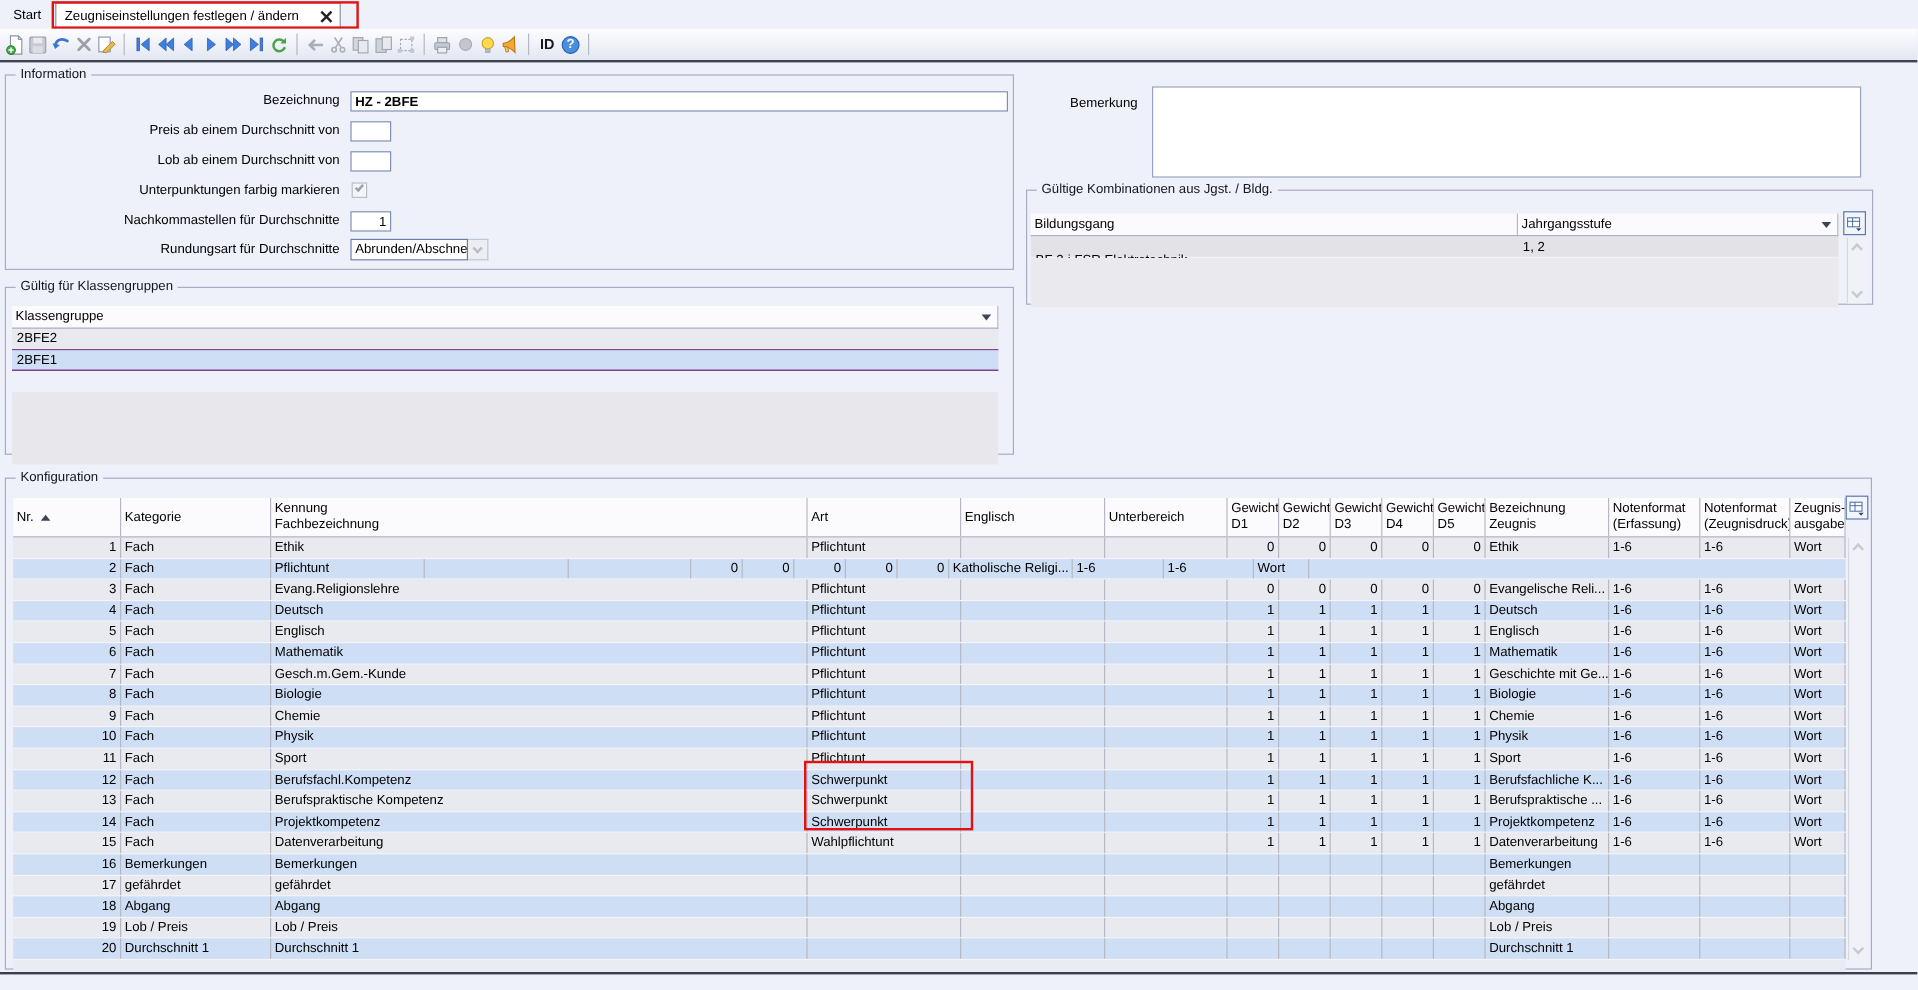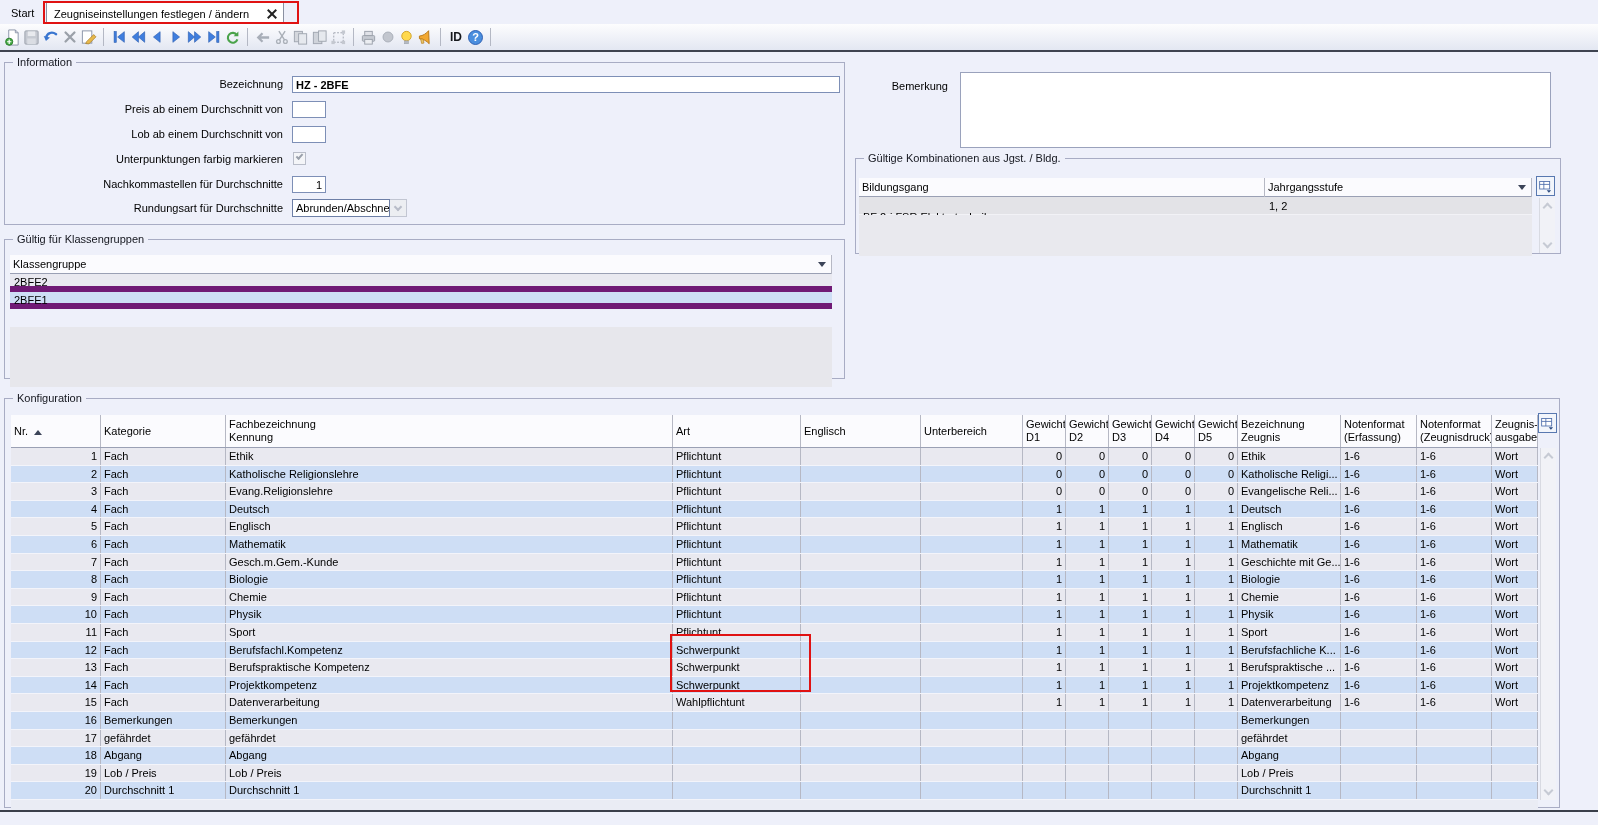--- a/index.html
+++ b/index.html
@@ -79,21 +79,21 @@
   
   .sbar { position:absolute; background:#f1f2f7; border-left:1px solid #d8dae2; }
   .sarrow { position:absolute; left:4px; width:7px; height:7px; border-right:2px solid #c6cad4;
             border-bottom:2px solid #c6cad4; }
   .sarrow.up { transform:rotate(-135deg); }
   .sarrow.dn { transform:rotate(45deg); }
 
   
   .kg-table { position:absolute; left:5px; top:15px; width:822px; }
   .kg-head { height:19px; align-items:center; }
-  .kg-row { height:17.5px; line-height:17.5px; padding:0 4px; border-bottom:6px solid #701a75; }
+  .kg-row { height:17.5px; line-height:17.5px; padding:0 4px; border-bottom:1px solid #701a75; }
   .kg-rest { position:absolute; left:5px; top:86.5px; width:822px; height:60px; background:#e7e7ec; }
 
   
   .ko-table { position:absolute; left:3px; top:19px; }
   .ko-row { display:flex; height:18px; line-height:18px; background:#e3e3e7;
             border-bottom:1px solid #f2f2f6; }
   .ko-rest { position:absolute; left:3px; top:56px; width:673px; height:41px; background:#e9e9ee; }
 
   
   .ktable { position:absolute; left:6px; top:16px; width:1527px; }
@@ -354,22 +354,22 @@
   <span class="legend">Konfiguration</span>
   <div class="ktable">
     <div class="gh khead">
         <div class="gh-cell kth c0">
           <div>Nr.<span class="tri-up"></span></div>
         </div>
         <div class="gh-cell kth c1">
           <div>Kategorie</div>
         </div>
         <div class="gh-cell kth c2">
+          <div>Kennung</div>
           <div>Fachbezeichnung</div>
-          <div>Kennung</div>
         </div>
         <div class="gh-cell kth c3">
           <div>Art</div>
         </div>
         <div class="gh-cell kth c4">
           <div>Englisch</div>
         </div>
         <div class="gh-cell kth c5">
           <div>Unterbereich</div>
         </div>
@@ -424,21 +424,20 @@
           <div class="ktd c9 num">0</div>
           <div class="ktd c10 num">0</div>
           <div class="ktd c11">Ethik</div>
           <div class="ktd c12">1-6</div>
           <div class="ktd c13">1-6</div>
           <div class="ktd c14">Wort</div>
         </div>
         <div class="ktr row-blue">
           <div class="ktd c0 num">2</div>
           <div class="ktd c1">Fach</div>
-          <div class="ktd c2">Katholische Religionslehre</div>
           <div class="ktd c3">Pflichtunt</div>
           <div class="ktd c4"></div>
           <div class="ktd c5"></div>
           <div class="ktd c6 num">0</div>
           <div class="ktd c7 num">0</div>
           <div class="ktd c8 num">0</div>
           <div class="ktd c9 num">0</div>
           <div class="ktd c10 num">0</div>
           <div class="ktd c11">Katholische Religi...</div>
           <div class="ktd c12">1-6</div>

